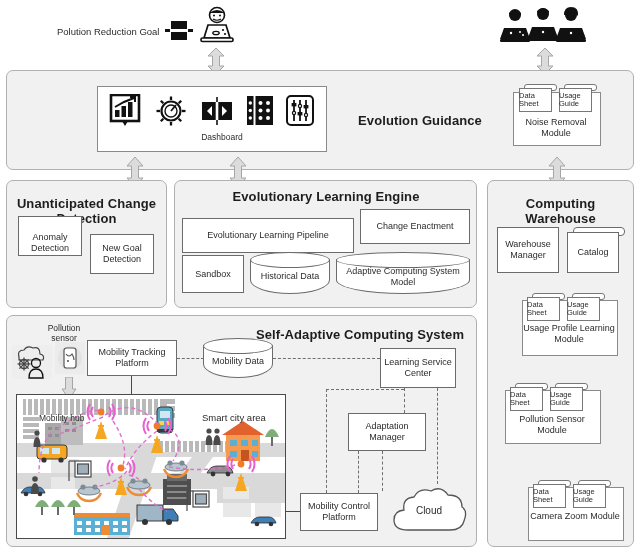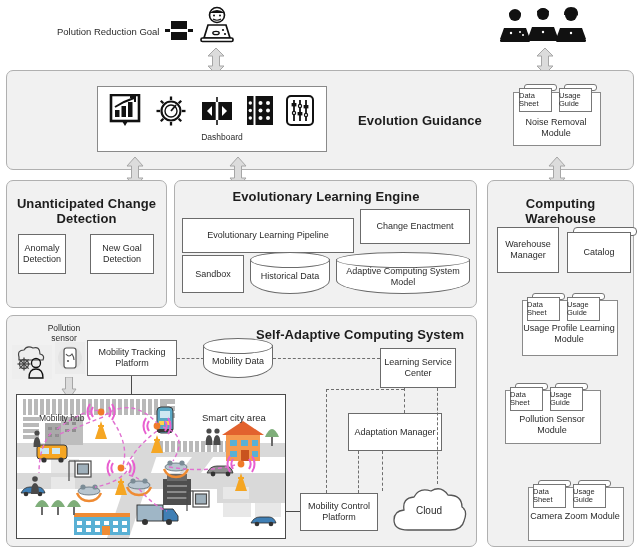--- a/index.html
+++ b/index.html
@@ -261,21 +261,21 @@
 </svg>
 <svg class="bigarrow" style="left:229px;top:157px;" width="18" height="30" viewBox="0 0 18 30">
   <path d="M9 0 L17 9 L12.5 9 L12.5 21 L17 21 L9 30 L1 21 L5.5 21 L5.5 9 L1 9 Z" fill="#dcdcdc" stroke="#a6a6a6" stroke-width="1"></path>
 </svg>
 <svg class="bigarrow" style="left:548px;top:157px;" width="18" height="30" viewBox="0 0 18 30">
   <path d="M9 0 L17 9 L12.5 9 L12.5 21 L17 21 L9 30 L1 21 L5.5 21 L5.5 9 L1 9 Z" fill="#dcdcdc" stroke="#a6a6a6" stroke-width="1"></path>
 </svg>
 
 <div class="abs panel" style="left:6px;top:180px;width:161px;height:128px;"></div>
 <div class="panel-title" style="left:16px;top:196px;width:141px;">Unanticipated Change Detection</div>
-<div class="abs box" style="left:18px;top:234px;width:48px;height:40px;">
+<div class="abs box" style="left:18px;top:216px;width:64px;height:40px;align-items:flex-end;">
   <span>Anomaly Detection</span>
 </div>
 <div class="abs box" style="left:90px;top:234px;width:64px;height:40px;">
   <span>New Goal Detection</span>
 </div>
 
 <div class="abs panel" style="left:174px;top:180px;width:303px;height:128px;"></div>
 <div class="panel-title" style="left:186px;top:189px;width:280px;">Evolutionary Learning Engine</div>
 <div class="abs box" style="left:182px;top:218px;width:172px;height:35px;">
   <span>Evolutionary Learning Pipeline</span>
@@ -296,21 +296,21 @@
     <div class="cyl-top"></div>
   <div class="cyl-label">Adaptive Computing System Model</div>
 </div>
 
 <div class="abs panel" style="left:487px;top:180px;width:147px;height:367px;"></div>
 <div class="panel-title" style="left:492px;top:196px;width:137px;">Computing Warehouse</div>
 
 <div class="abs box" style="left:497px;top:227px;width:62px;height:46px;">
   <span>Warehouse Manager</span>
 </div>
-<div class="docshape" style="left:567px;top:227px;width:58px;height:46px;padding-left:12px;">
+<div class="docshape" style="left:567px;top:227px;width:58px;height:46px;">
   <div class="d-top"></div>
     <div class="d-body"></div>
   <div class="d-label">Catalog</div>
 </div>
 
 <div class="module-frame" style="left:522px;top:300px;width:94px;height:54px;"></div>
 <div class="note" style="left:527px;top:293px;width:38px;height:28px;">
   <div class="n-top"></div>
     <div class="n-body"></div>
   <div class="n-label">Data Sheet</div>
@@ -385,21 +385,21 @@
 
 <div class="cyl" style="left:203px;top:338px;width:70px;height:40px;">
   <div class="cyl-body"></div>
     <div class="cyl-top"></div>
   <div class="cyl-label">Mobility Data</div>
 </div>
 
 <div class="abs box" style="left:380px;top:348px;width:76px;height:40px;">
   <span>Learning Service Center</span>
 </div>
-<div class="abs box" style="left:348px;top:413px;width:94px;height:38px;">
+<div class="abs box" style="left:348px;top:413px;width:78px;height:38px;">
   <span>Adaptation Manager</span>
 </div>
 <div class="abs box" style="left:300px;top:493px;width:78px;height:38px;">
   <span>Mobility Control Platform</span>
 </div>
 
 <div class="cloudwrap" style="left:388px;top:484px;width:82px;height:52px;">
   <svg width="82" height="52" viewBox="0 0 82 52" style="position:absolute;left:0;top:0;">
     <path d="M20 46 Q6 46 6 36 Q6 27 16 26 Q14 14 26 13 Q31 3 43 7 Q53 1 60 11 Q74 11 74 23
              Q80 27 76 37 Q74 46 62 46 Z" fill="#fff" stroke="#555" stroke-width="1.3"></path>

